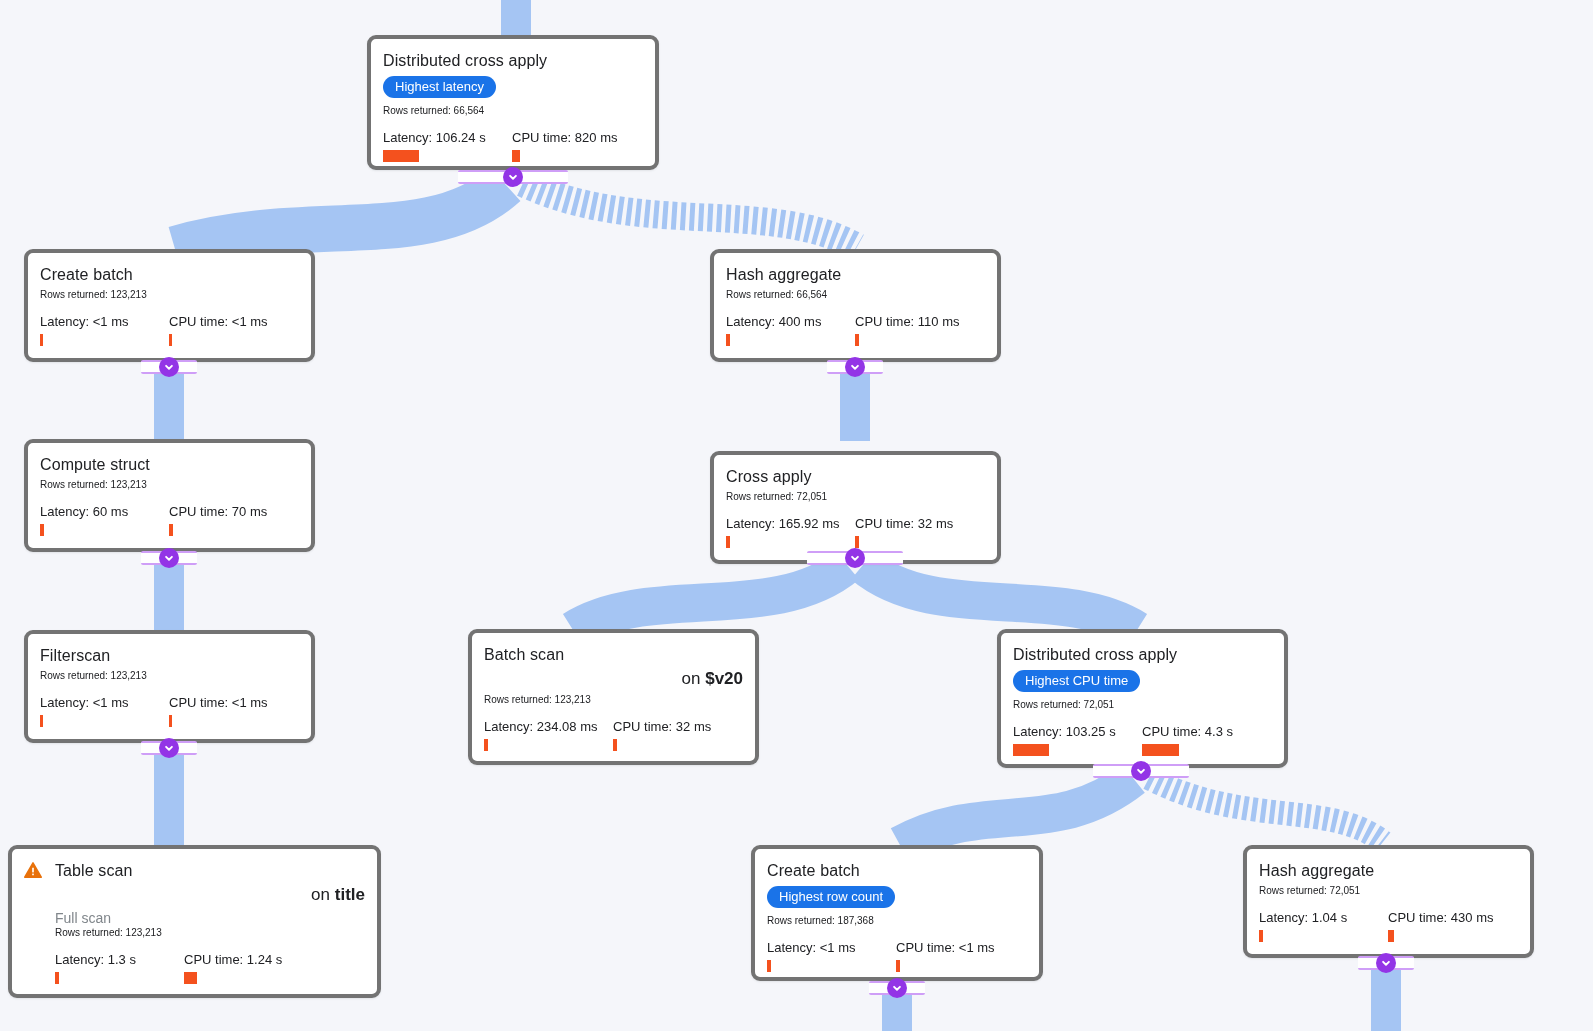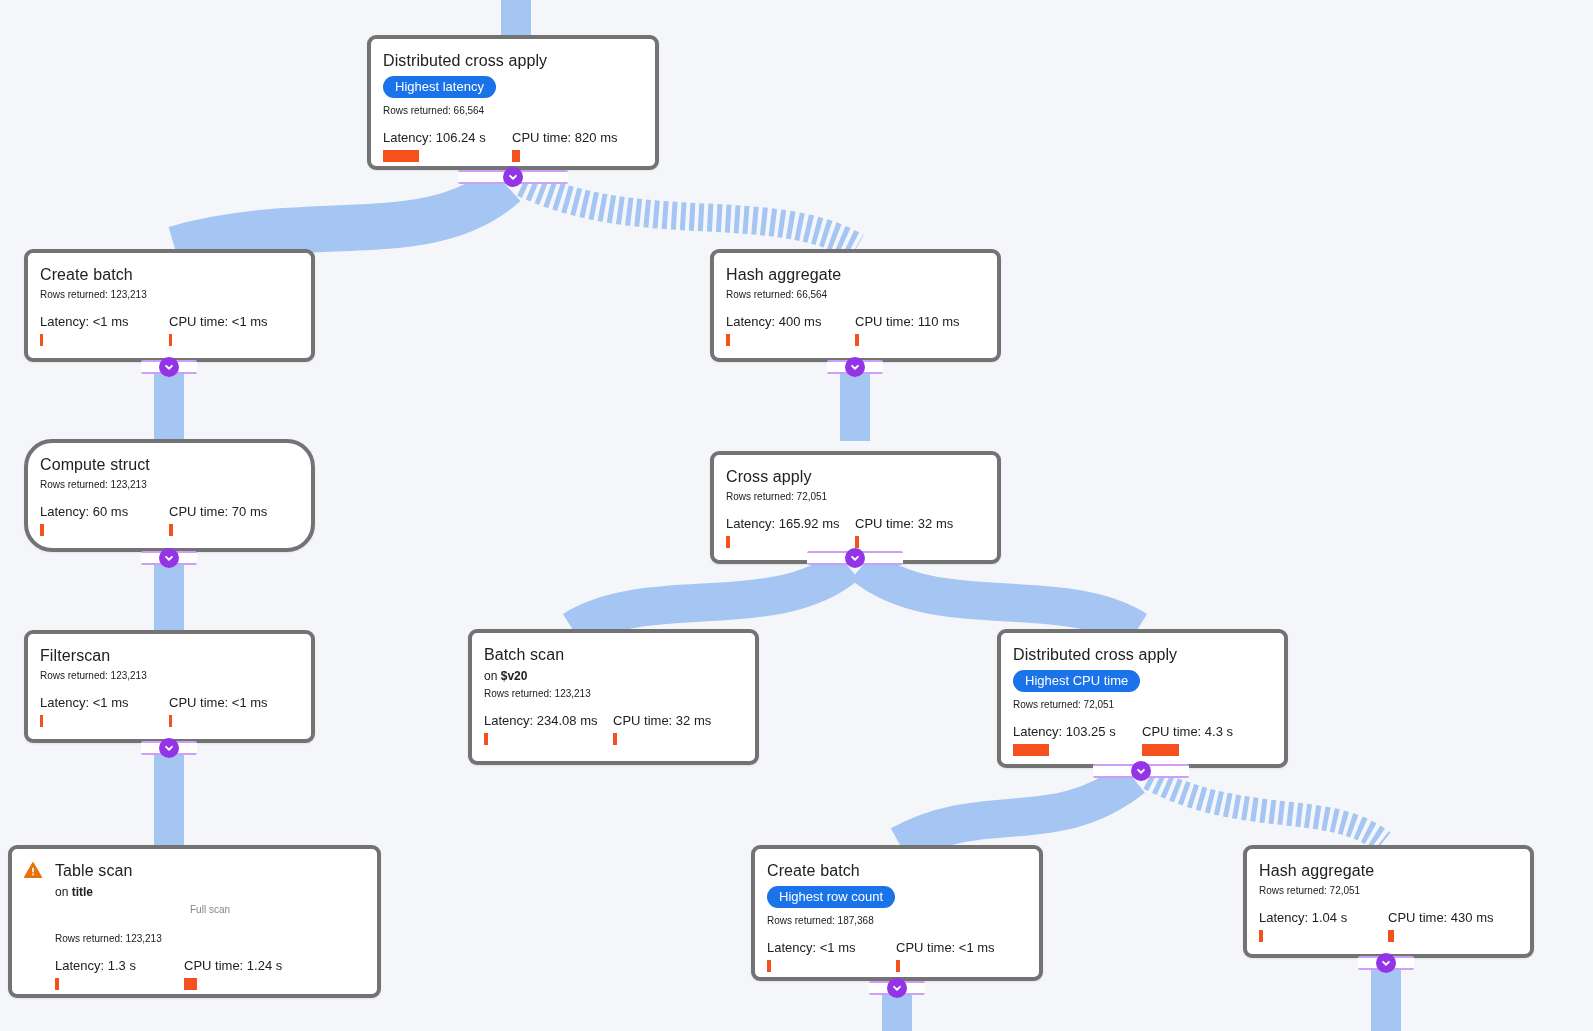--- a/index.html
+++ b/index.html
@@ -3,23 +3,23 @@
 <meta charset="utf-8">
 <style>
   html,body{margin:0;padding:0;background:#f5f6fa;font-family:"Liberation Sans",sans-serif;}
   .canvas{position:relative;width:1593px;height:1031px;overflow:hidden;background:#f5f6fa;}
   svg.edges{position:absolute;left:0;top:0;z-index:0;}
   .node{position:absolute;background:#ffffff;border:4px solid #737373;border-radius:9px;
         padding:11px 12px;box-sizing:border-box;z-index:1;box-shadow:0 1px 2px rgba(60,64,67,.10);}
   .node-title{font-size:16px;font-weight:500;color:#202124;margin:2px 0 5px;letter-spacing:.1px;}
   .badge{display:inline-block;background:#1a73e8;color:#ffffff;font-size:13px;line-height:16px;
          padding:3px 12px;border-radius:12px;margin:1px 0 7px;}
-  .online{font-size:12px;color:#202124;margin:0 0 5px;}
+  .online{font-size:17px;color:#202124;margin:0 0 5px;text-align:right;}
   .online .onval{font-weight:700;}
-  .note{font-size:10px;color:#80868b;margin:0 0 18px;text-align:center;}
+  .note{font-size:14px;color:#80868b;margin:0 0 1px;}
   .rows{font-size:10px;font-weight:500;color:#202124;margin:0 0 14px;}
   .metrics{display:grid;grid-template-columns:129px 1fr;}
   .mlabel{font-size:13px;font-weight:500;color:#202124;white-space:nowrap;}
   .bar{height:12px;background:#f4511e;margin-top:5px;}
   .warn{position:absolute;left:12px;top:12px;width:18px;height:18px;}
   .indent{margin-left:31px;}
   .conn{position:absolute;height:22px;transform:translate(-50%,-50%);z-index:2;cursor:pointer;}
   .conn-band{position:absolute;left:0;right:0;top:50%;transform:translateY(-50%);height:14px;
              background:#ffffff;border-top:2.5px solid #cf9ef7;border-bottom:2.5px solid #cf9ef7;
              box-sizing:border-box;border-radius:2px;}
@@ -89,21 +89,21 @@
           <div class="mlabel">Latency: 400 ms</div>
            <div class="bar" style="width: 4px;"></div>
         </div>
       <div>
           <div class="mlabel">CPU time: 110 ms</div>
            <div class="bar" style="width: 4px;"></div>
         </div>
     </div>
   </div>
 
-  <div class="node" style="left:24px;top:439px;width:291px;height:113px;border-radius:28px;">
+  <div class="node" style="left:24px;top:439px;width:291px;height:113px;">
     <div class="node-title">Compute struct</div>
     <div class="rows">Rows returned: 123,213</div>
     <div class="metrics">
       <div>
           <div class="mlabel">Latency: 60 ms</div>
            <div class="bar" style="width: 4px;"></div>
         </div>
       <div>
           <div class="mlabel">CPU time: 70 ms</div>
            <div class="bar" style="width: 4px;"></div>

